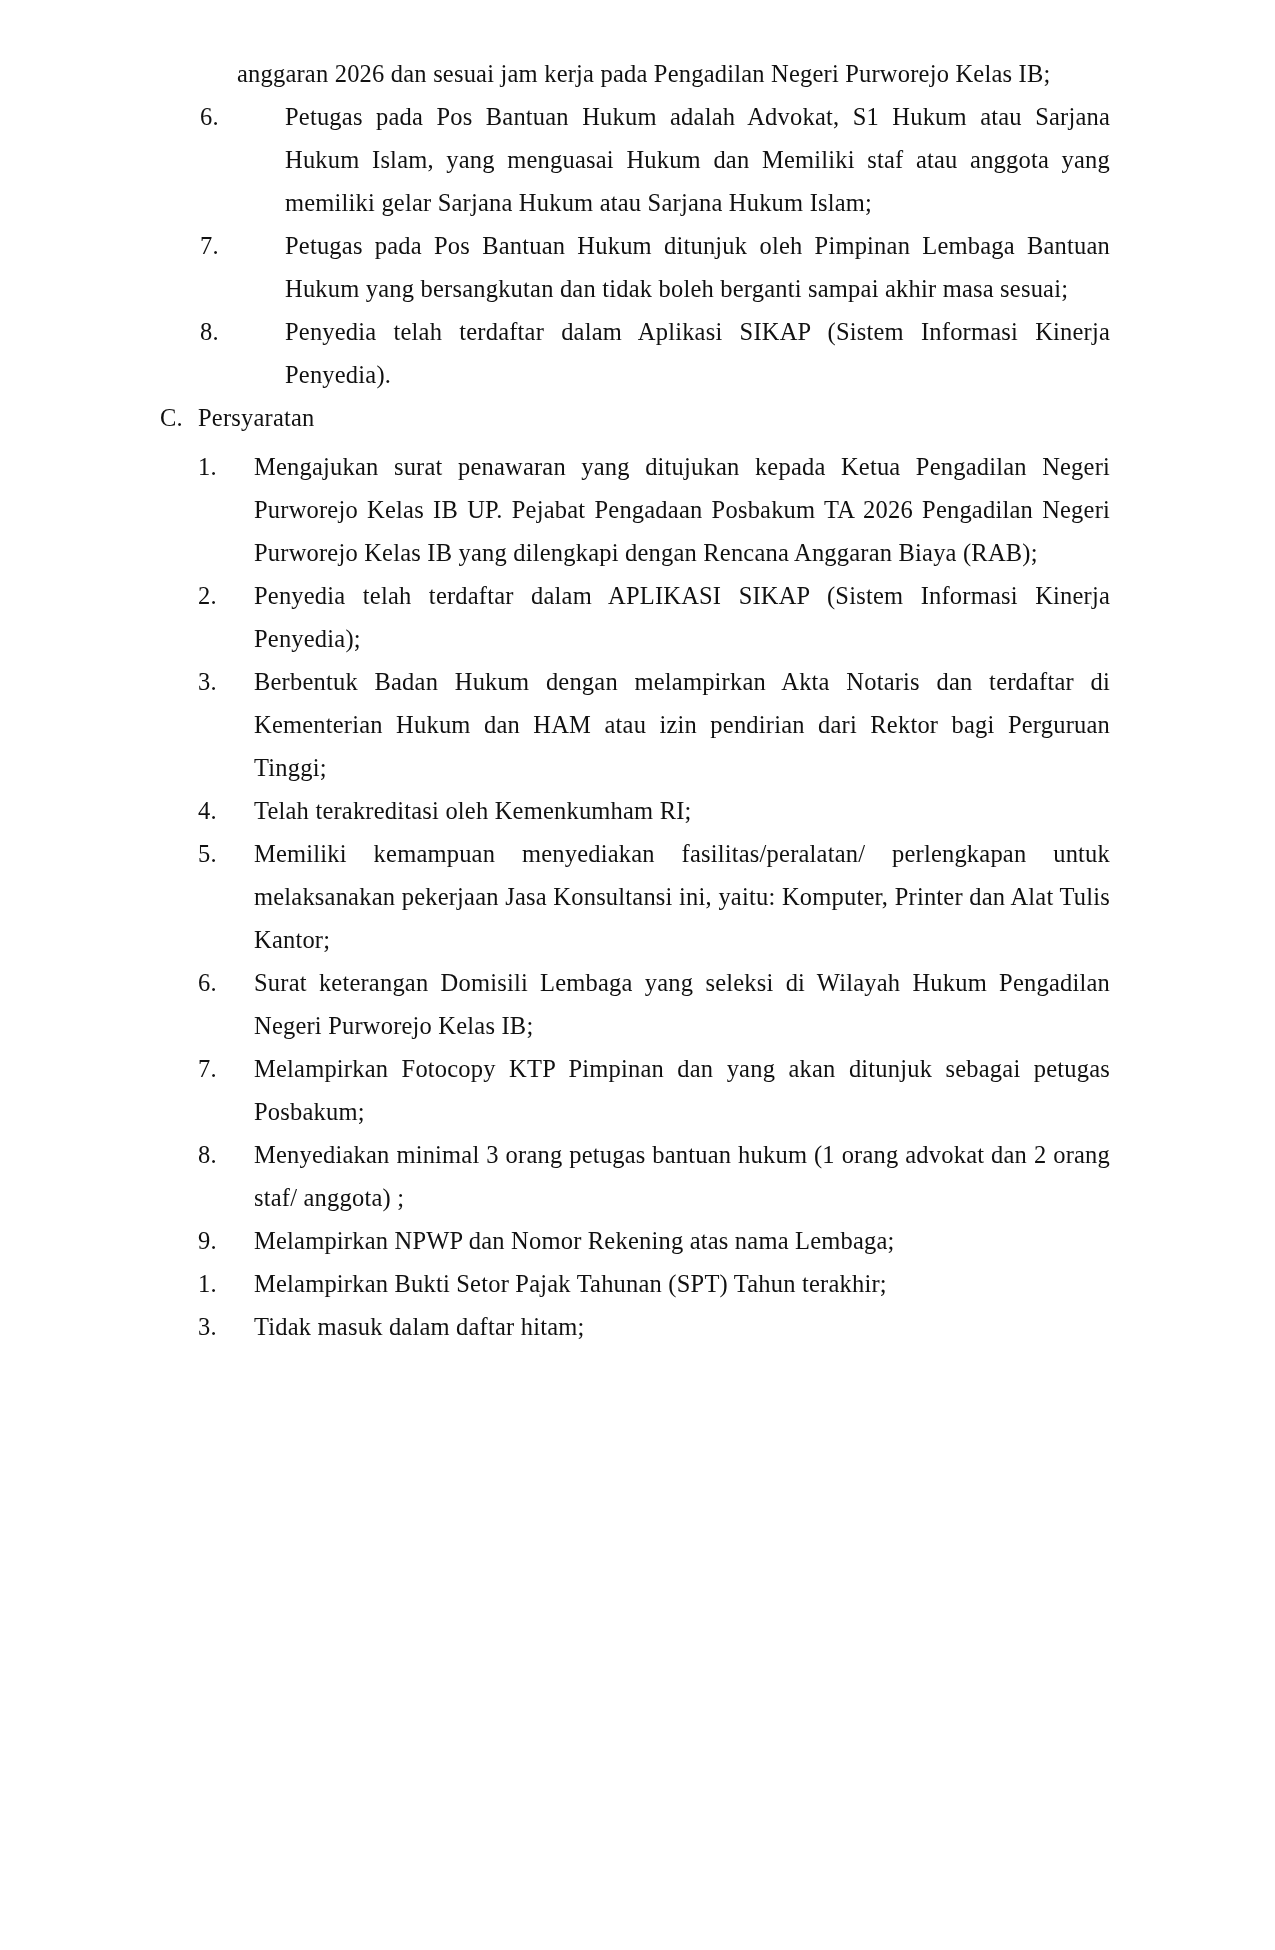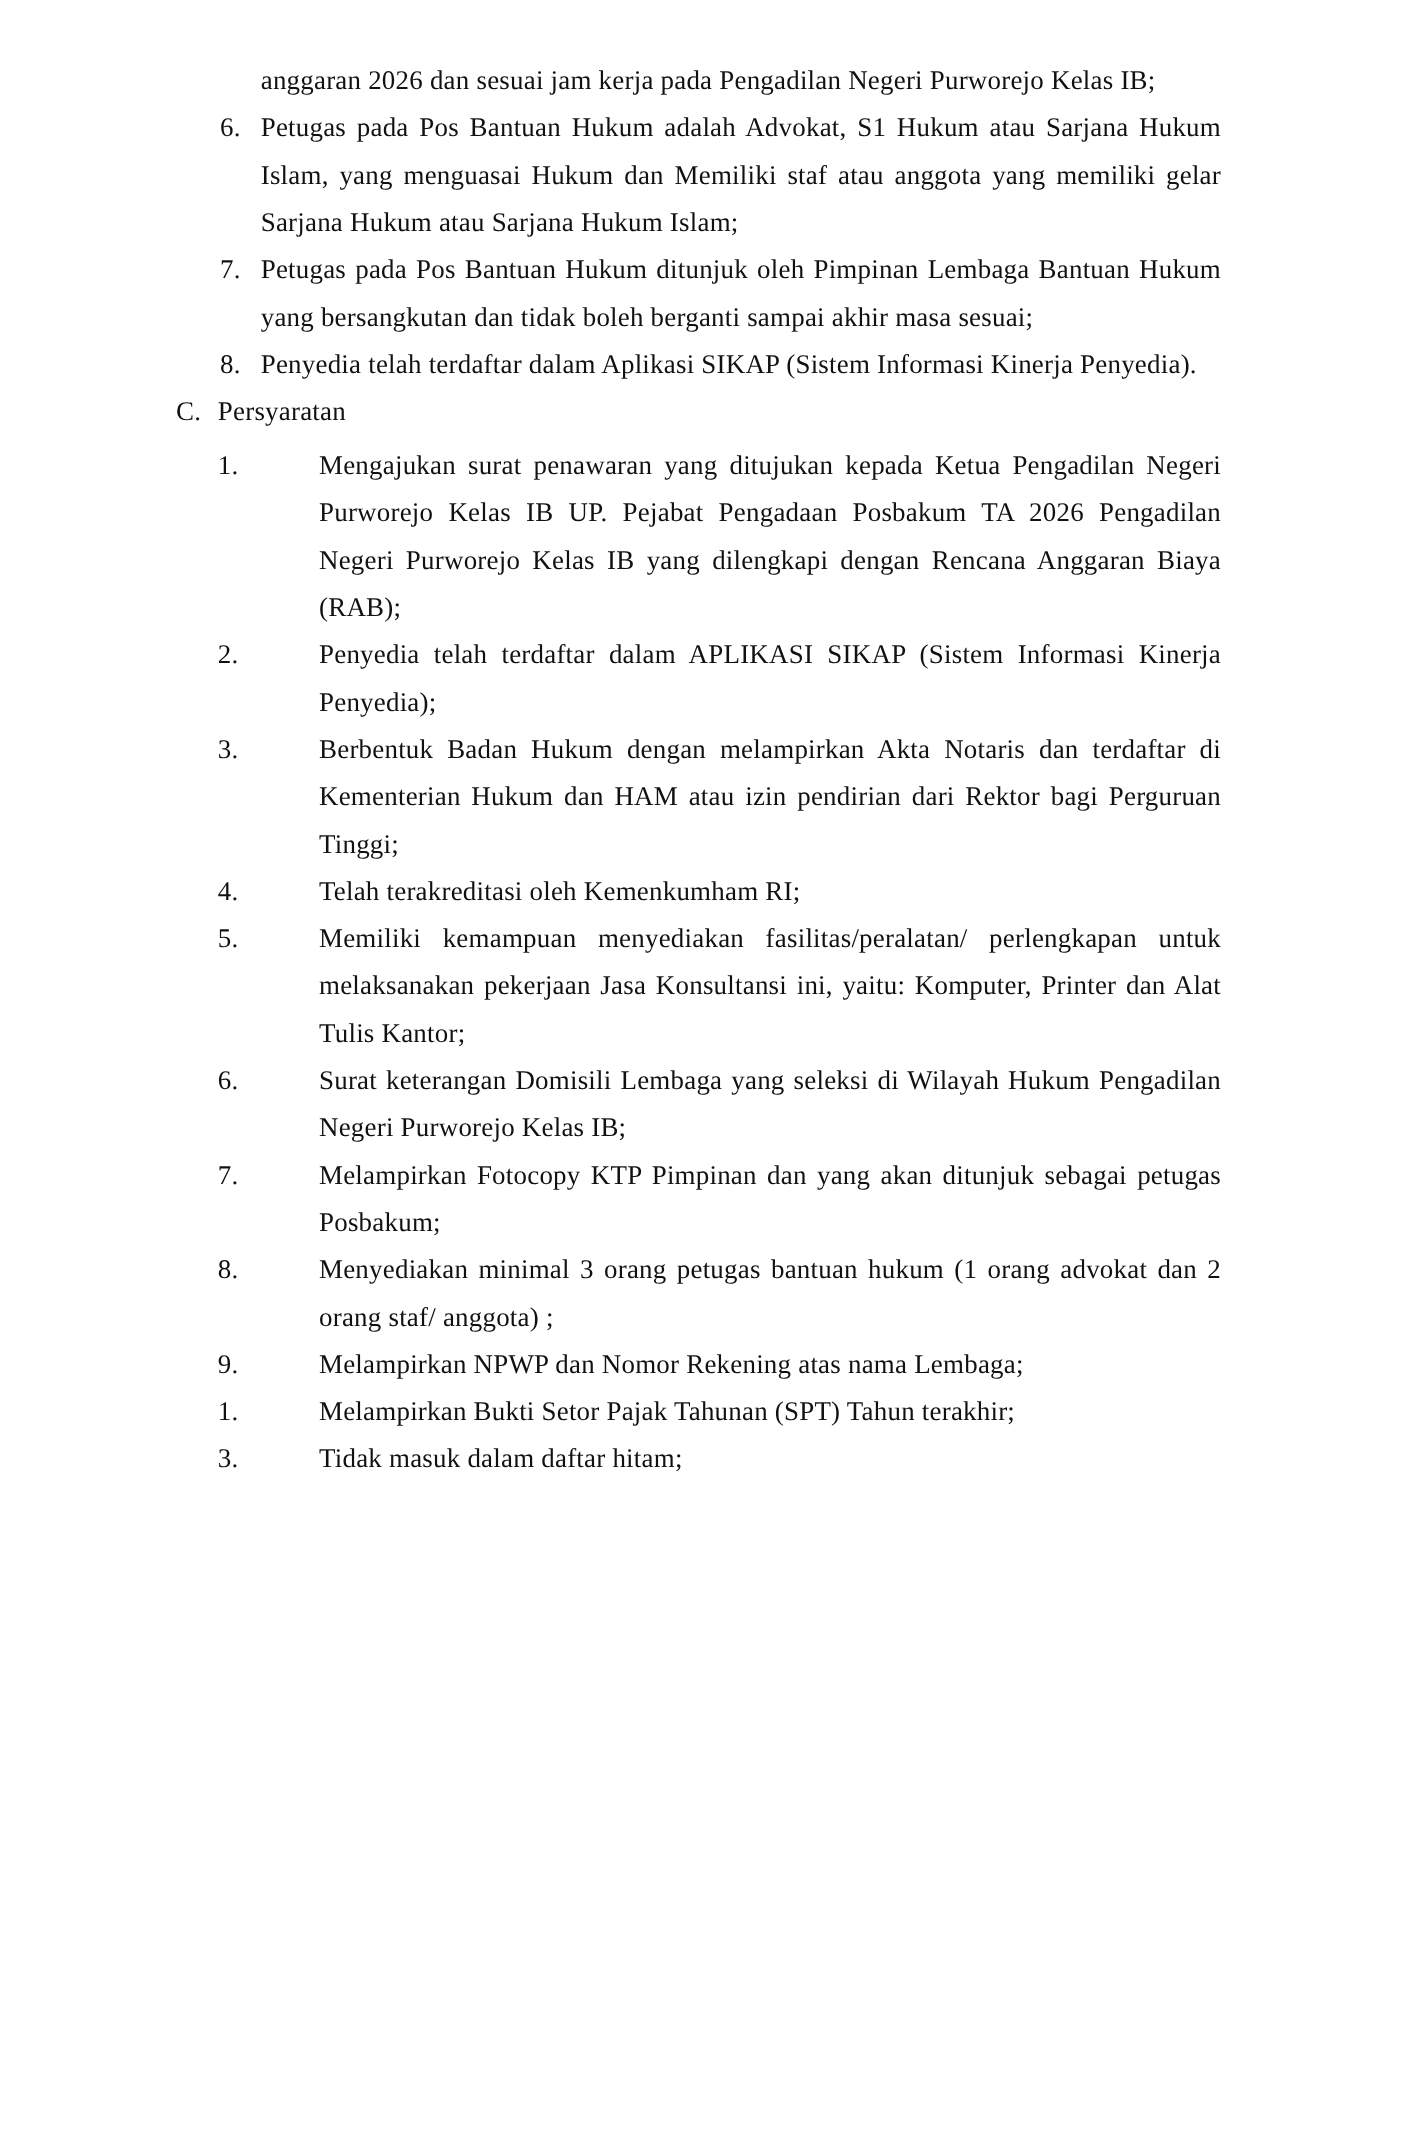--- a/index.html
+++ b/index.html
@@ -44,20 +44,21 @@
     .item-a {
       display: flex;
       margin-left: 40px;
     }
     .item-a .num {
       flex: 0 0 37px;
       width: 37px;
     }
     .item-a .txt {
       flex: 1 1 auto;
+      margin-left: 48px;
     }
     
     .section {
       display: flex;
       margin-top: 0px;
     }
     .section .num {
       flex: 0 0 38px;
       width: 38px;
     }
@@ -69,21 +70,20 @@
       display: flex;
       margin-left: 38px;
       margin-bottom: 0px;
     }
     .item-b .num {
       flex: 0 0 56px;
       width: 56px;
     }
     .item-b .txt {
       flex: 1 1 auto;
-      margin-left: 36px;
     }
   </style>
 </head>
 <body>
 
 <div class="page">
   <div class="content">
 
     <div class="cont just">anggaran 2026 dan sesuai jam kerja pada Pengadilan Negeri Purworejo Kelas IB;</div>
 

